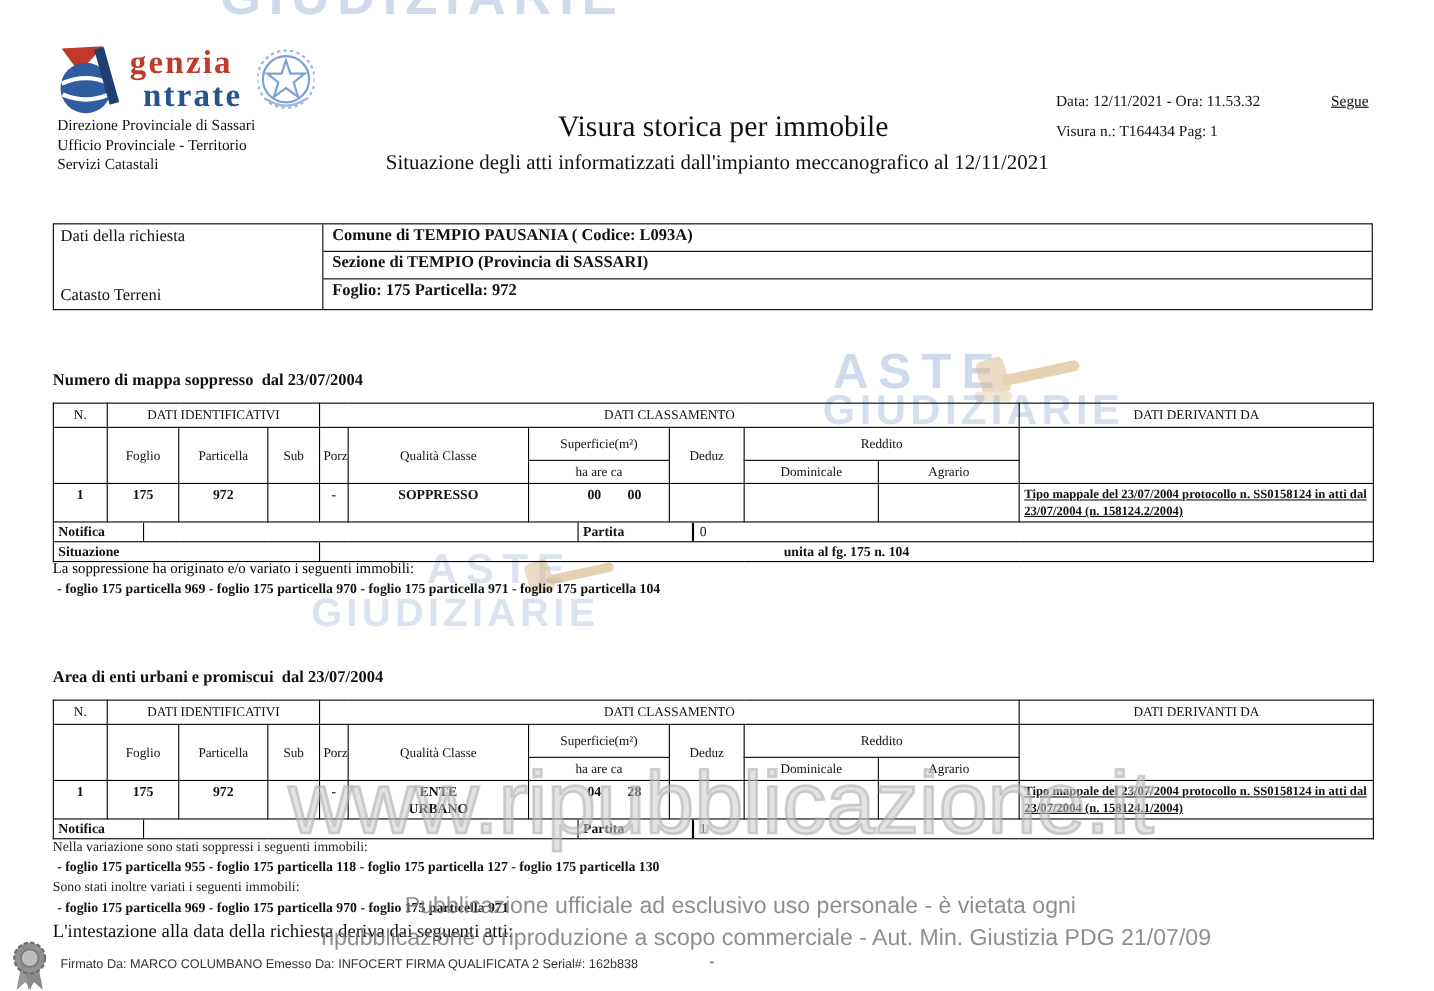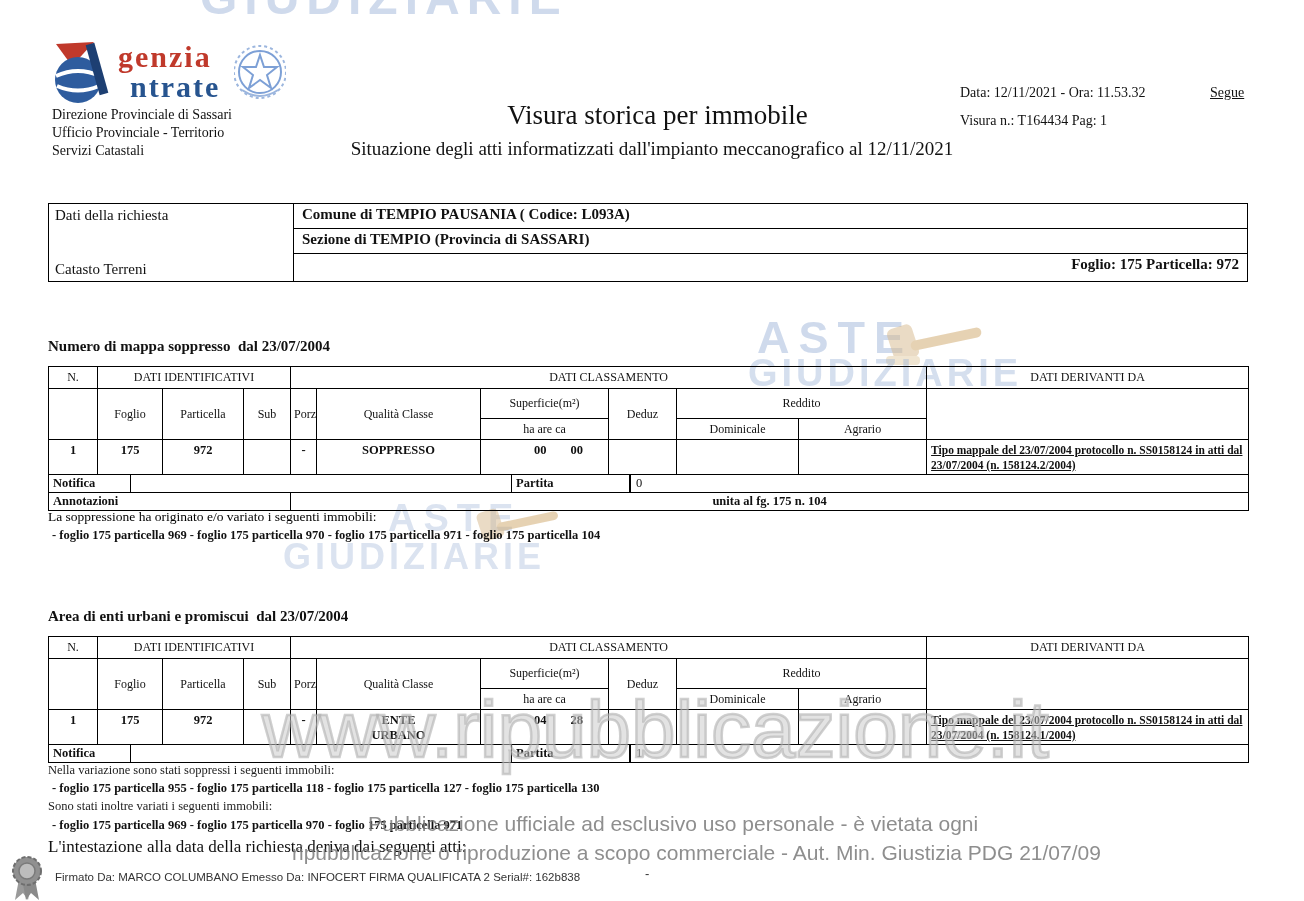--- a/index.html
+++ b/index.html
@@ -41,39 +41,39 @@
   .info { font-size:14px; z-index:1; white-space:nowrap; }
   .info-date { left:960px; top:85px; }
   .info-segue { left:1210px; top:85px;text-decoration:underline; }
   .info-visura { left:960px; top:113px; }
 
   
   .req { left:48px; top:203px; width:1200px; border:1px solid #000; display:flex; z-index:1; background:transparent; }
   .req-left { width:245px; border-right:1px solid #000; display:flex; flex-direction:column; justify-content:space-between; padding:3px 6px; font-size:15px; }
   .req-right { flex:1; display:flex; flex-direction:column; }
   .req-row { height:25px; border-bottom:1px solid #000; padding:2px 8px; font-size:15px; font-weight:600; }
-  .req-row:last-child { border-bottom:none; height:27px;text-align:right; }
+  .req-row:last-child { border-bottom:none; height:27px; }
 
   
   .section-title { font-size:15px; font-weight:700; z-index:1; white-space:pre; }
   .ctab-wrap { left:48px; width:1200px; z-index:1; }
   table.ctab { border-collapse:collapse; table-layout:fixed; width:1200px; background:transparent; }
   .ctab td { border:1px solid #000; font-size:12px; text-align:center; padding:1px 3px; overflow:hidden; }
   .ctab .hrow td { font-weight:400; }
   .ctab .drow td { vertical-align:top; font-weight:700; font-size:12.5px; padding-top:3px; }
   .ctab .drow td.qual { text-align:center; }
   .ctab .drow td.deriv { text-align:left; font-size:11.5px; line-height:1.3; padding-left:4px;text-decoration:underline; }
   .supvals { display:flex; justify-content:flex-end; gap:24px; padding-right:22px; }
   .ctab td.flat { padding:0; }
   .flexrow { display:flex; align-items:stretch; height:100%; font-size:12.5px; }
   .flexrow .lab { font-weight:700; text-align:left; padding:1px 4px; border-right:1px solid #000; }
   .flexrow .sp { flex:1; }
   .flexrow .box-l { border-left:1px solid #000; }
   .flexrow .val { text-align:left; padding:1px 5px; font-weight:400; border-left:1px solid #000; }
-  .nlab { width:82px; } .plab { width:119px; } .nval { width:618px; }
+  .nlab { width:82px; } .plab { width:105px; } .nval { width:618px; }
   .alab { width:242px; } .aval { flex:1; }
 
   .note { z-index:1; white-space:nowrap; }
   .note-reg13 { font-size:13.5px; color:#000000; }
   .note-reg12 { font-size:12.5px; color:#222; }
   .note-bold { font-size:12.5px; font-weight:700; }
   .note-big { font-size:17px; color:#111; }
 
   
   .footer-sig { left:55px; top:871px; font-family:"Liberation Sans", sans-serif; font-size:11.5px; color:#333; z-index:5; white-space:nowrap; }
@@ -215,21 +215,21 @@
         <div class="lab nlab">Notifica</div>
         <div class="sp"></div>
         <div class="lab plab box-l">Partita</div>
         <div class="val nval">0</div>
       </div>
     </td>
   </tr>
   <tr style="height:17px;">
     <td colspan="11" class="flat">
       <div class="flexrow">
-        <div class="lab alab">Annotazioni</div>
+        <div class="lab alab">Situazione</div>
         <div class="aval" style="text-align:center; padding:1px 5px; font-weight:700;">unita al fg. 175 n. 104</div>
       </div>
     </td>
   </tr>
 </tbody>
     </table>
 </div>
 
 <div class="abs note note-reg13" style="left:48px; top:509px;">La soppressione ha originato e/o variato i seguenti immobili:</div>
 <div class="abs note note-bold" style="left:52px; top:528px;">- foglio 175 particella 969 - foglio 175 particella 970 - foglio 175 particella 971 - foglio 175 particella 104</div>

